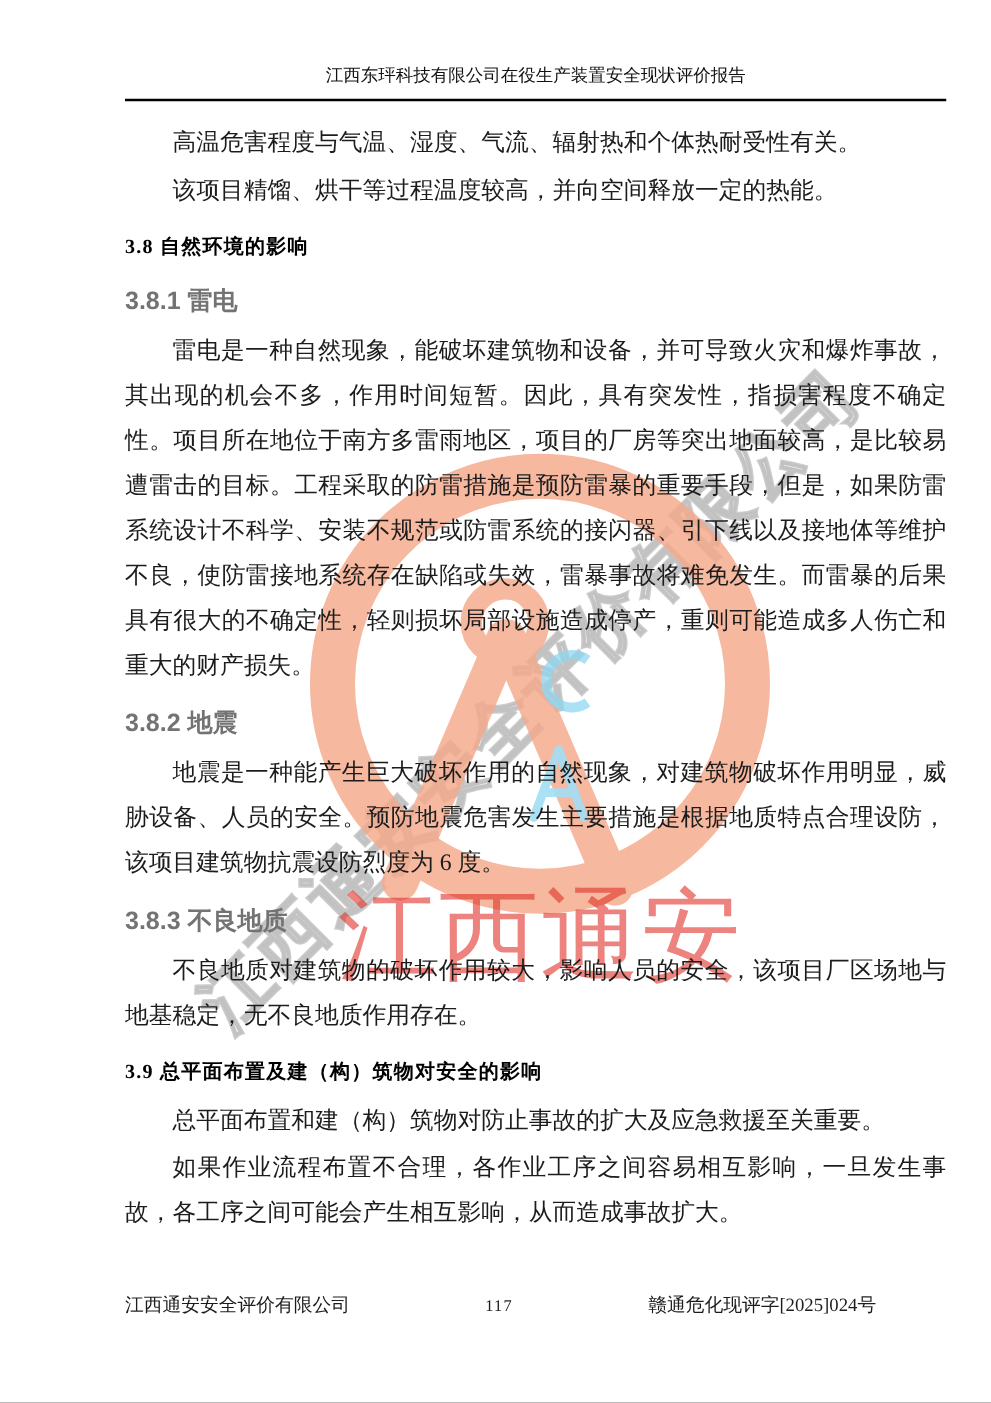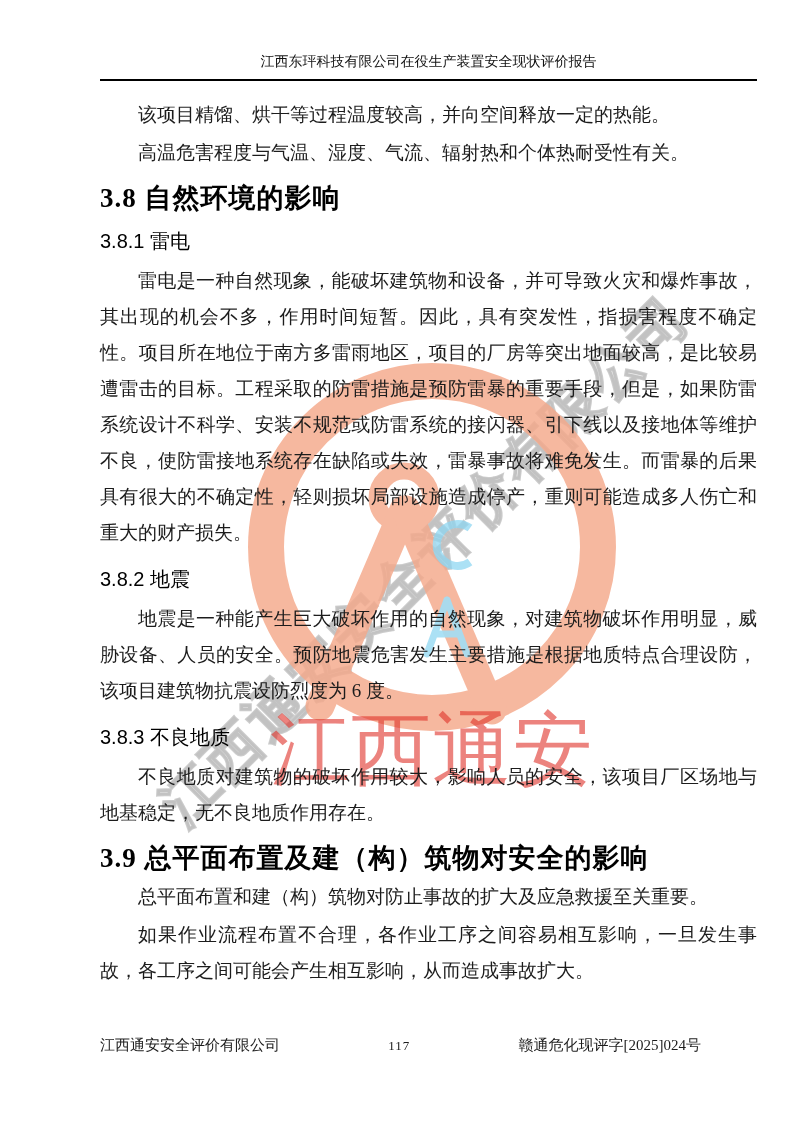--- a/index.html
+++ b/index.html
@@ -42,29 +42,29 @@
   }
   .body-text{margin-top:16px;}
   p.para{
     margin:0 0 2px 0;
     font-size:19px;line-height:36px;
     text-align:justify;
     text-indent:2em;
   }
   h2.sec{
     margin:12px 0 6px 0;
-    font-size:27px;line-height:30px;
+    font-size:16px;line-height:30px;
     font-weight:bold;letter-spacing:1px;
     color:#000;
   }
   h3.sec{
     margin:14px 0 8px 0;
     font-size:20px;line-height:28px;
-    font-weight:normal;
-    color:#000000;
+    font-weight:bold;
+    color:#737373;
     font-family:"Liberation Sans","DejaVu Sans",sans-serif;
   }
   .doc-footer{
     position:absolute;left:100px;right:92px;top:1034px;
     display:flex;justify-content:space-between;align-items:baseline;
     font-size:15px;line-height:22px;z-index:1;
   }
   .doc-footer .pageno{font-size:13px;letter-spacing:1px;}
 </style>
 </head>
@@ -89,22 +89,22 @@
     </svg>
 
     <div class="wm-red">江西通安</div>
   </div>
 
   <div class="content">
 
     <div class="doc-header">江西东玶科技有限公司在役生产装置安全现状评价报告</div>
 
     <div class="body-text">
+      <p class="para">高温危害程度与气温、湿度、气流、辐射热和个体热耐受性有关。</p>
       <p class="para">该项目精馏、烘干等过程温度较高，并向空间释放一定的热能。</p>
-      <p class="para">高温危害程度与气温、湿度、气流、辐射热和个体热耐受性有关。</p>
       <h2 class="sec">3.8 自然环境的影响</h2>
       <h3 class="sec">3.8.1 雷电</h3>
       <p class="para">雷电是一种自然现象，能破坏建筑物和设备，并可导致火灾和爆炸事故，其出现的机会不多，作用时间短暂。因此，具有突发性，指损害程度不确定性。项目所在地位于南方多雷雨地区，项目的厂房等突出地面较高，是比较易遭雷击的目标。工程采取的防雷措施是预防雷暴的重要手段，但是，如果防雷系统设计不科学、安装不规范或防雷系统的接闪器、引下线以及接地体等维护不良，使防雷接地系统存在缺陷或失效，雷暴事故将难免发生。而雷暴的后果具有很大的不确定性，轻则损坏局部设施造成停产，重则可能造成多人伤亡和重大的财产损失。</p>
       <h3 class="sec">3.8.2 地震</h3>
       <p class="para">地震是一种能产生巨大破坏作用的自然现象，对建筑物破坏作用明显，威胁设备、人员的安全。预防地震危害发生主要措施是根据地质特点合理设防，该项目建筑物抗震设防烈度为 6 度。</p>
       <h3 class="sec">3.8.3 不良地质</h3>
       <p class="para">不良地质对建筑物的破坏作用较大，影响人员的安全，该项目厂区场地与地基稳定，无不良地质作用存在。</p>
       <h2 class="sec">3.9 总平面布置及建（构）筑物对安全的影响</h2>
       <p class="para">总平面布置和建（构）筑物对防止事故的扩大及应急救援至关重要。</p>
       <p class="para">如果作业流程布置不合理，各作业工序之间容易相互影响，一旦发生事故，各工序之间可能会产生相互影响，从而造成事故扩大。</p>

